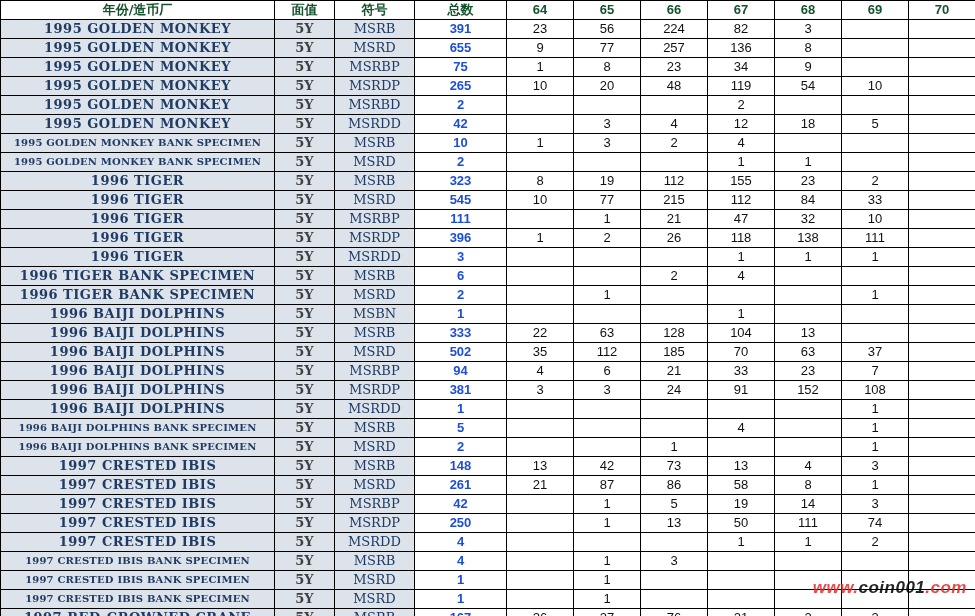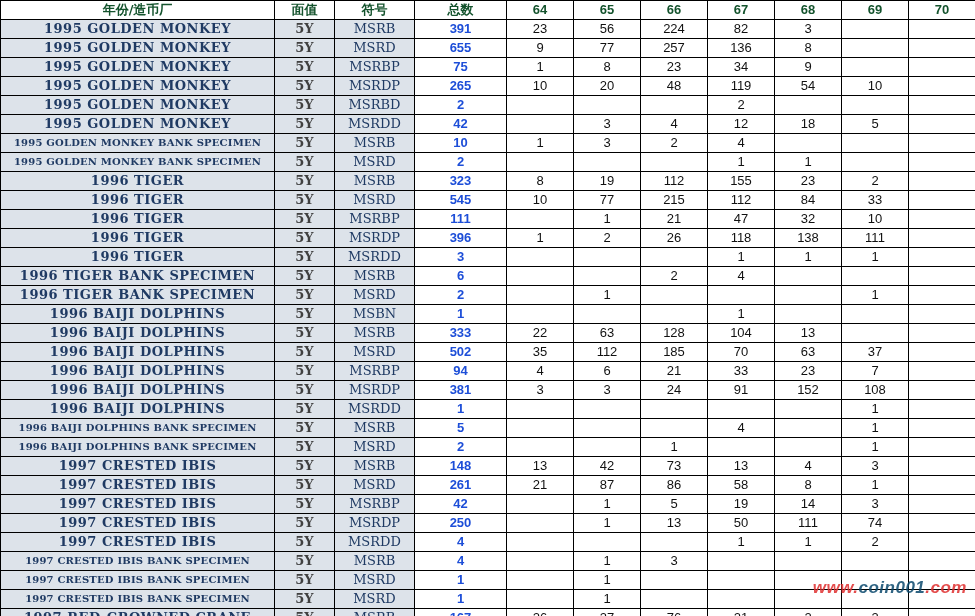--- a/index.html
+++ b/index.html
@@ -94,21 +94,21 @@
     top: 578px;
     font-family: "Liberation Sans", sans-serif;
     font-size: 17px;
     font-weight: bold;
     font-style: italic;
     color: #e03030;
     opacity: 0.85;
     letter-spacing: 0.5px;
     pointer-events: none;
   }
-  .watermark .w-dark { color: #0c4a6e; }
+  .watermark .w-dark { color: #000000; }
 </style>
 </head>
 <body>
 
 <table class="grade-table">
   <colgroup>
     <col class="w-name">
       <col class="w-denom">
       <col class="w-sym">
       <col class="w-total">

